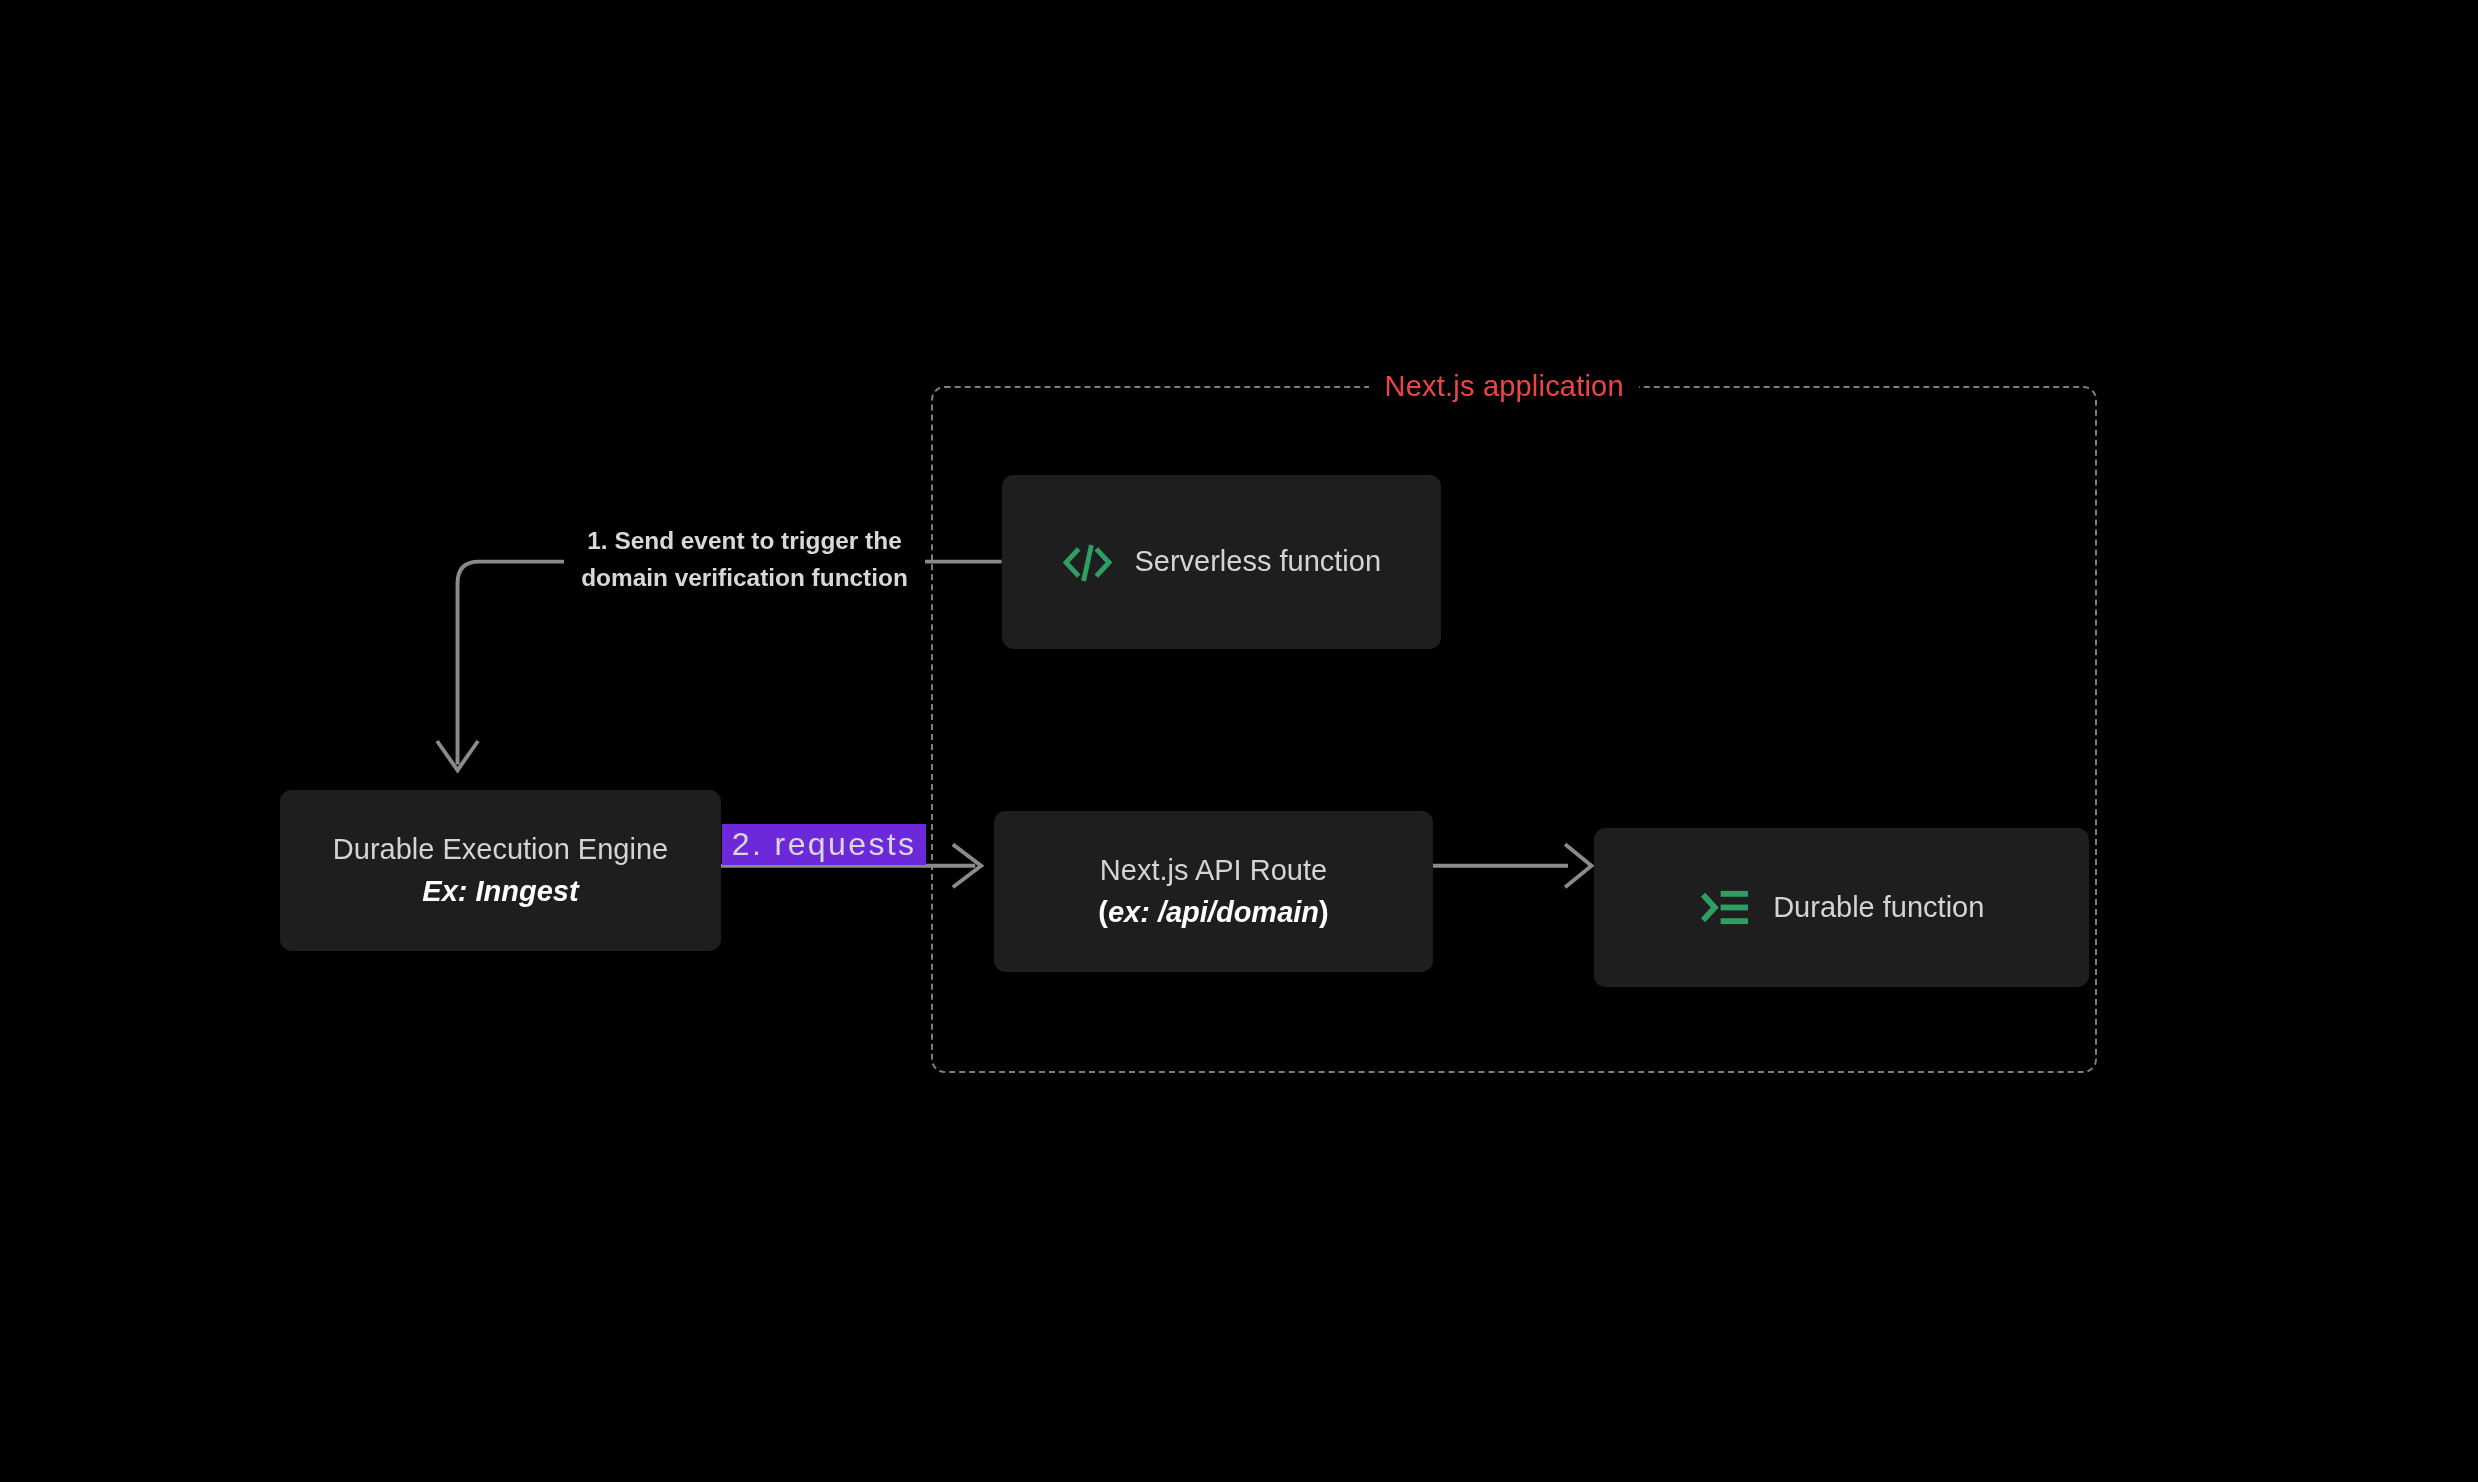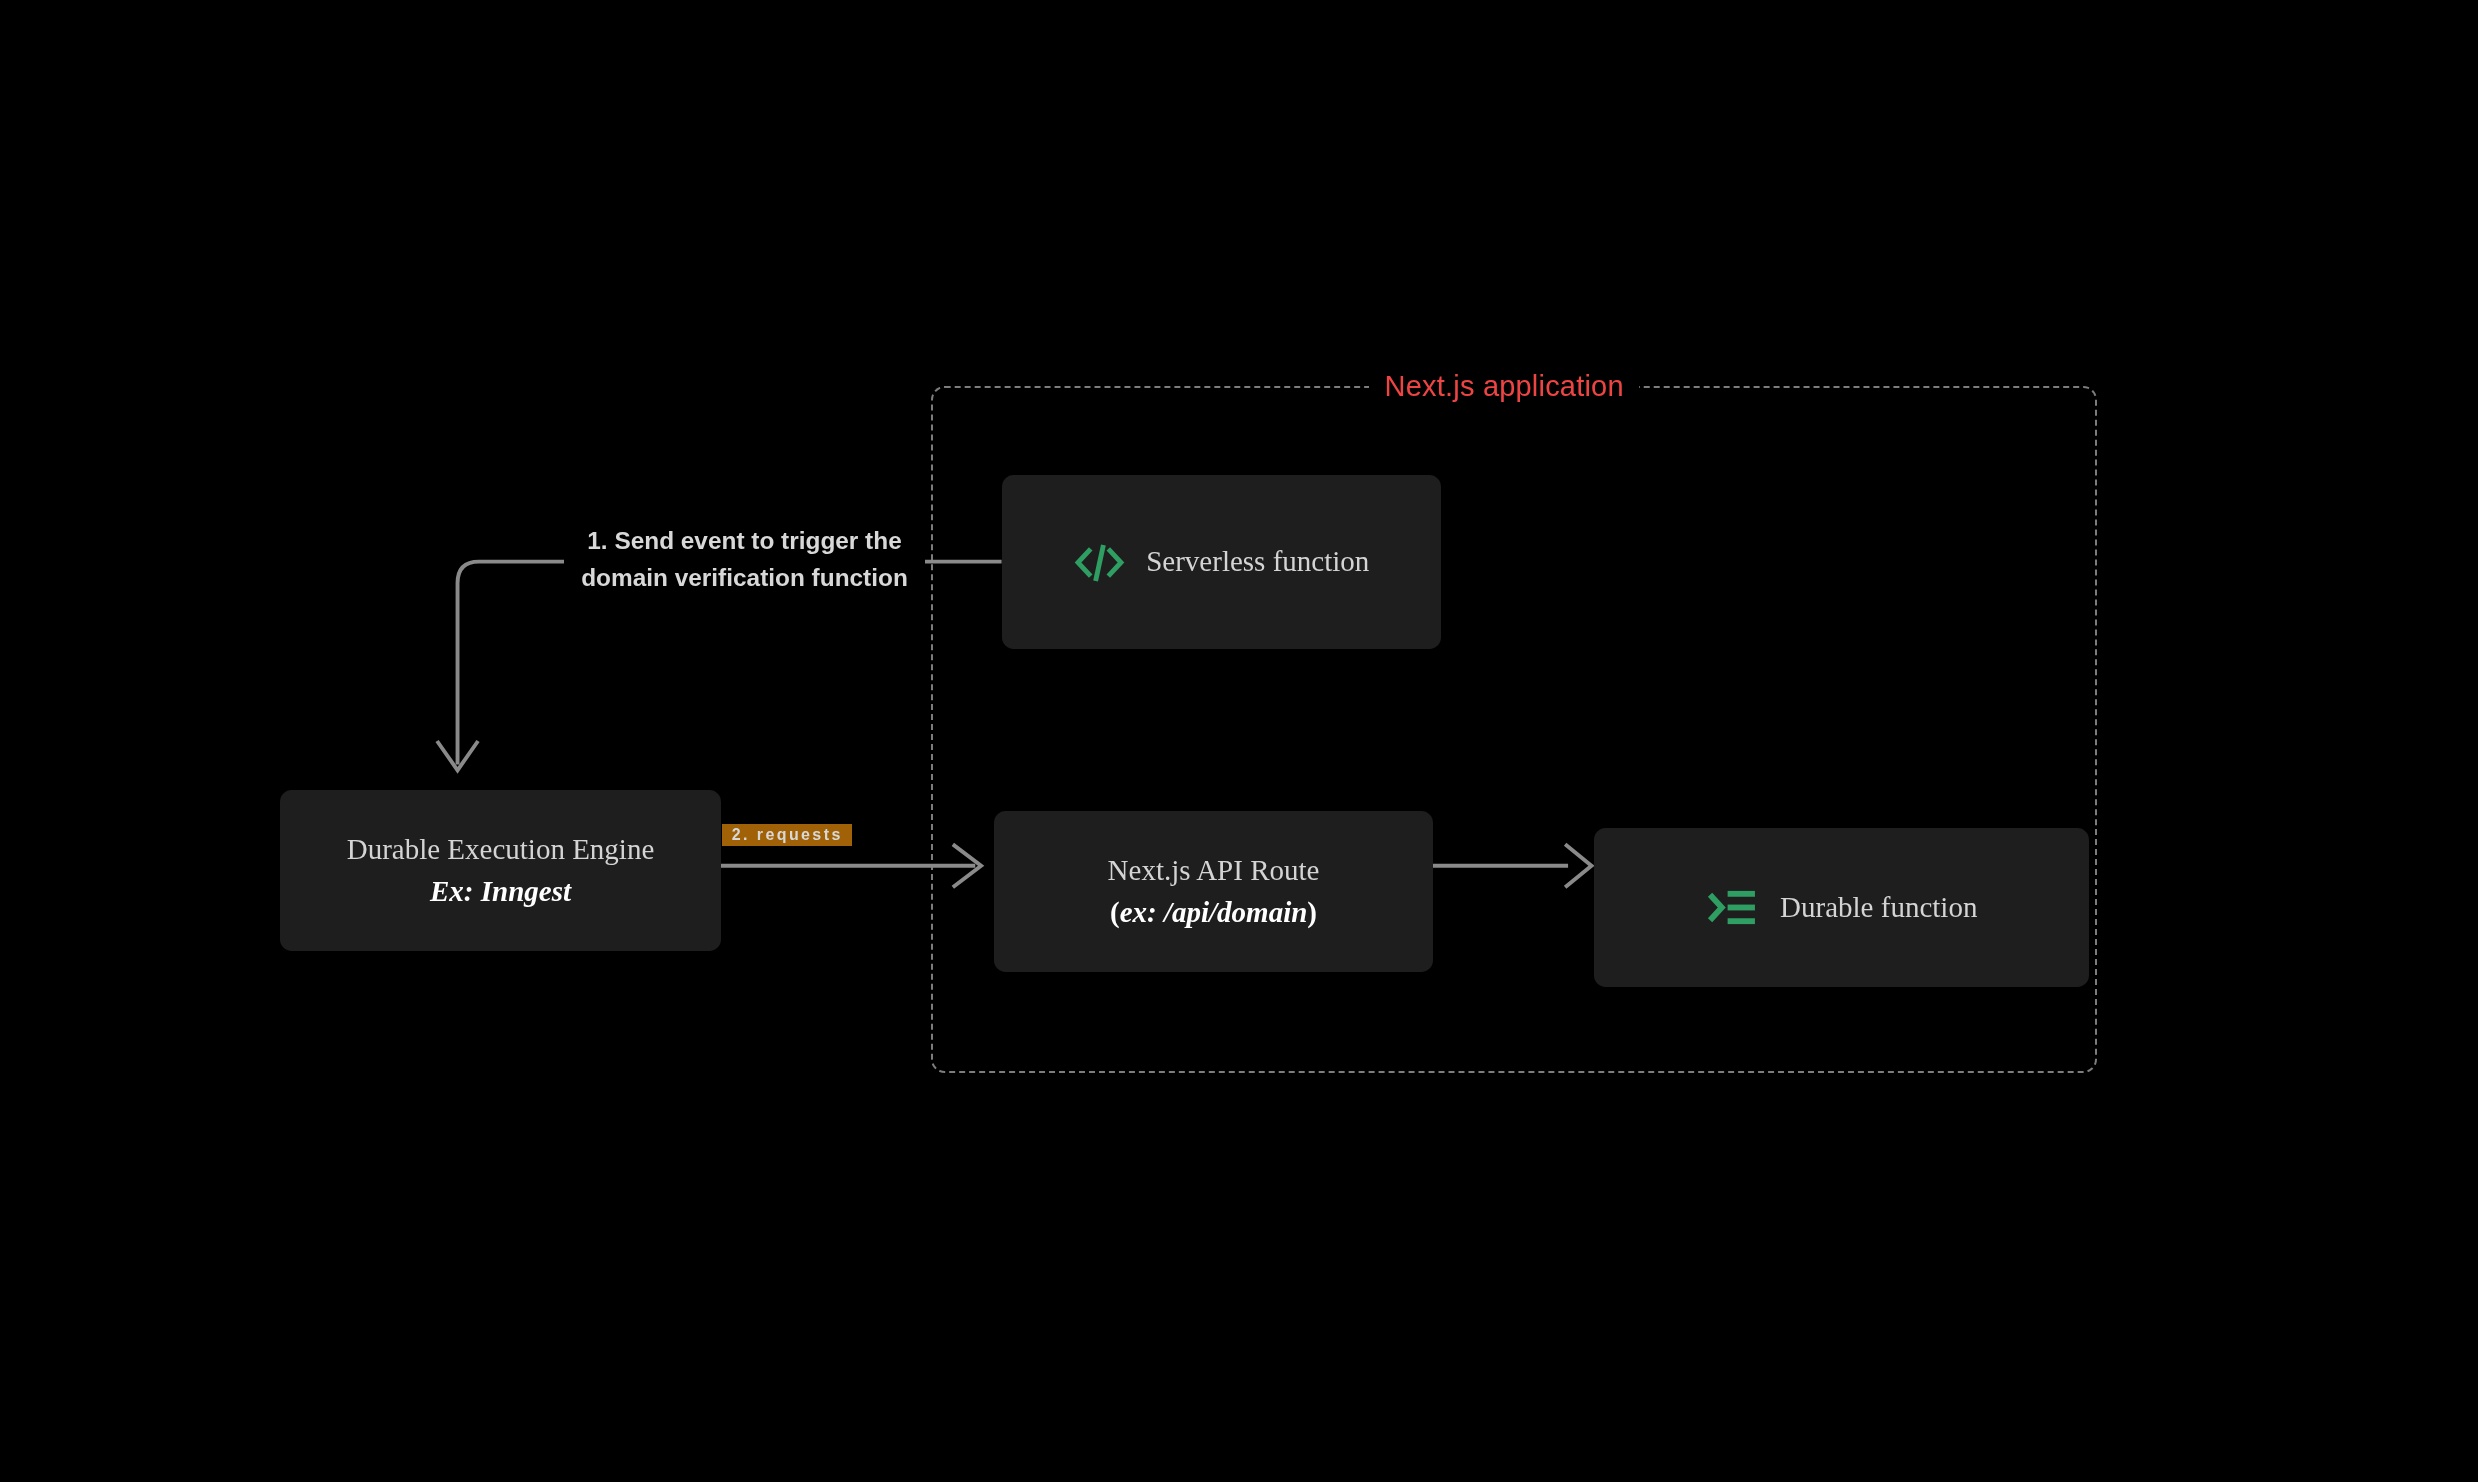--- a/index.html
+++ b/index.html
@@ -53,21 +53,20 @@
     background: #1e1e1e;
     border-radius: 11.7px;
     display: flex;
     align-items: center;
     justify-content: center;
   }
   .node-inner {
     display: flex;
     justify-content: center;
     gap: 21.5px;
-    font-family: Liberation Serif, serif;
   }
   .node-label {
     color: #d4d4d4;
     font-size: 29px;
     line-height: 1.42;
     text-align: center;
     white-space: nowrap;
   }
   .node-label .line2 {
     display: block;
@@ -119,25 +118,24 @@
     line-height: 1.52;
   }
   #edge-label-1 .l {
     display: block;
     background: #000000;
     padding: 0 5.9px;
   }
   #edge-label-2 {
     left: 722px;
     top: 824px;
-    font-size: 16px;
+    font-size: 32px;
     letter-spacing: 2.4px;
-    background: #a16207;
+    background: #6d28d9;
     padding: 2px 9.8px;
-    font-weight: bold;
   }
 </style>
 </head>
 <body>
 
 <div id="stage">
 
   <div class="dashed-container"></div>
   <div class="container-title">Next.js application</div>
 

